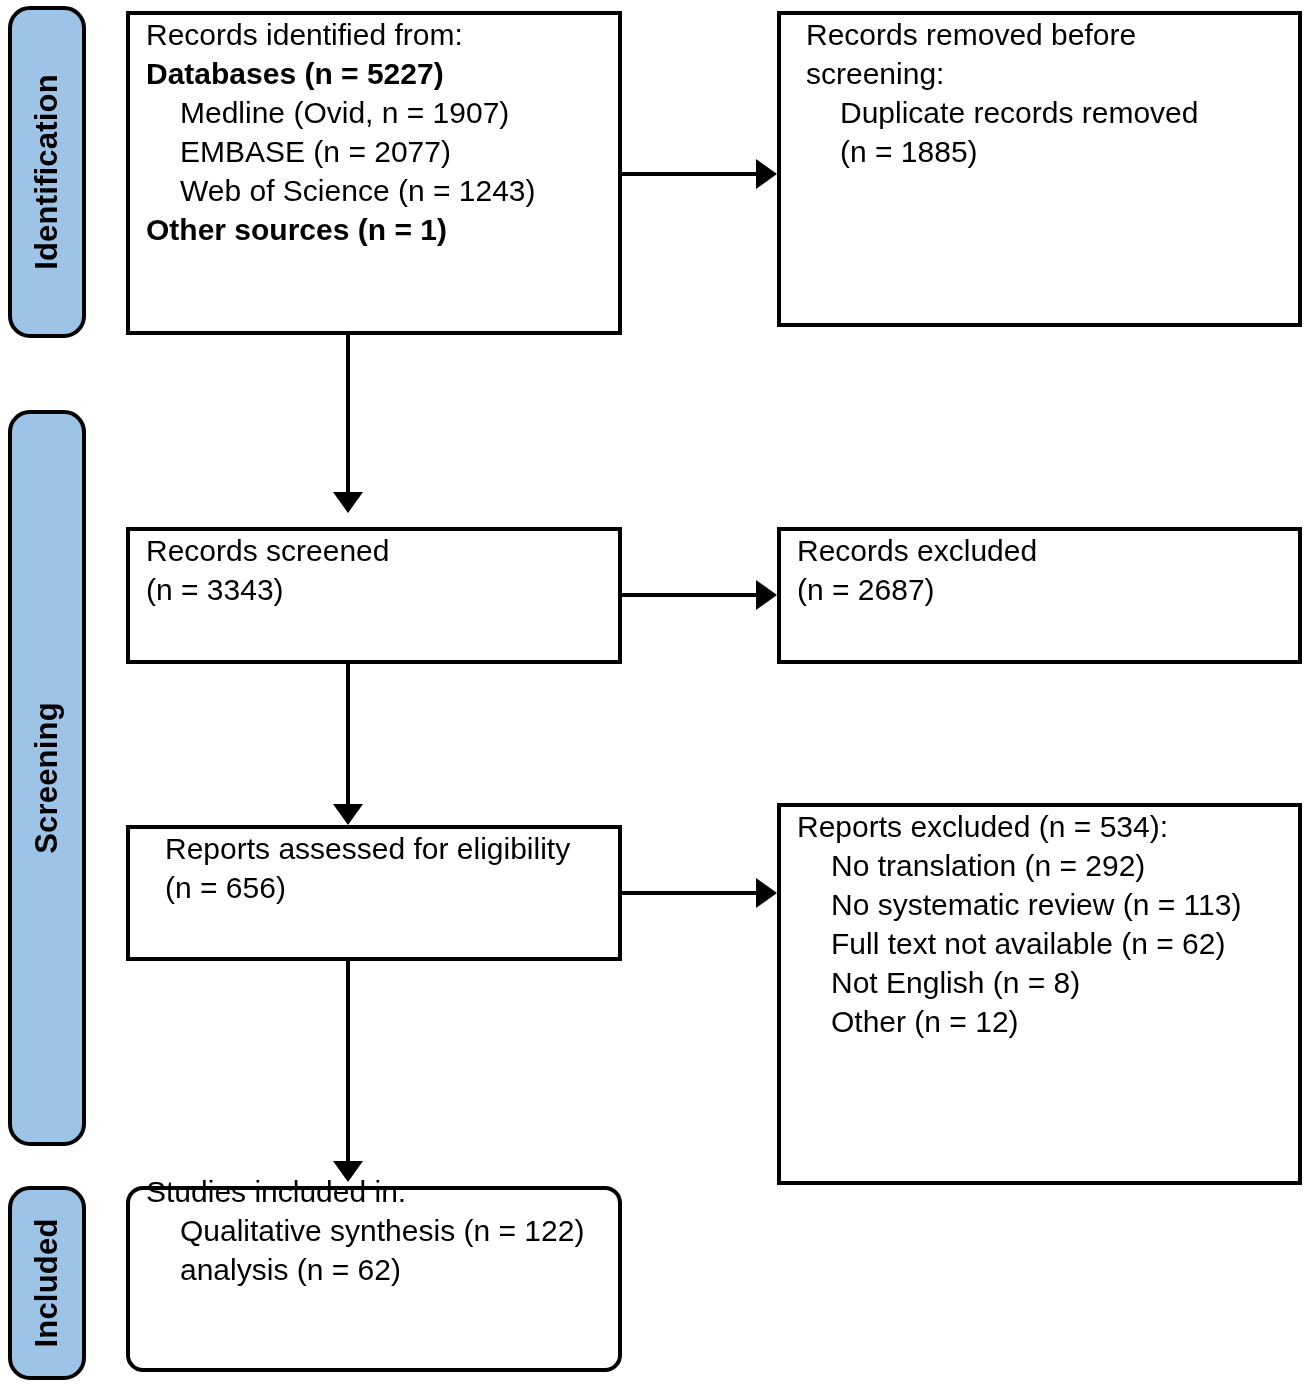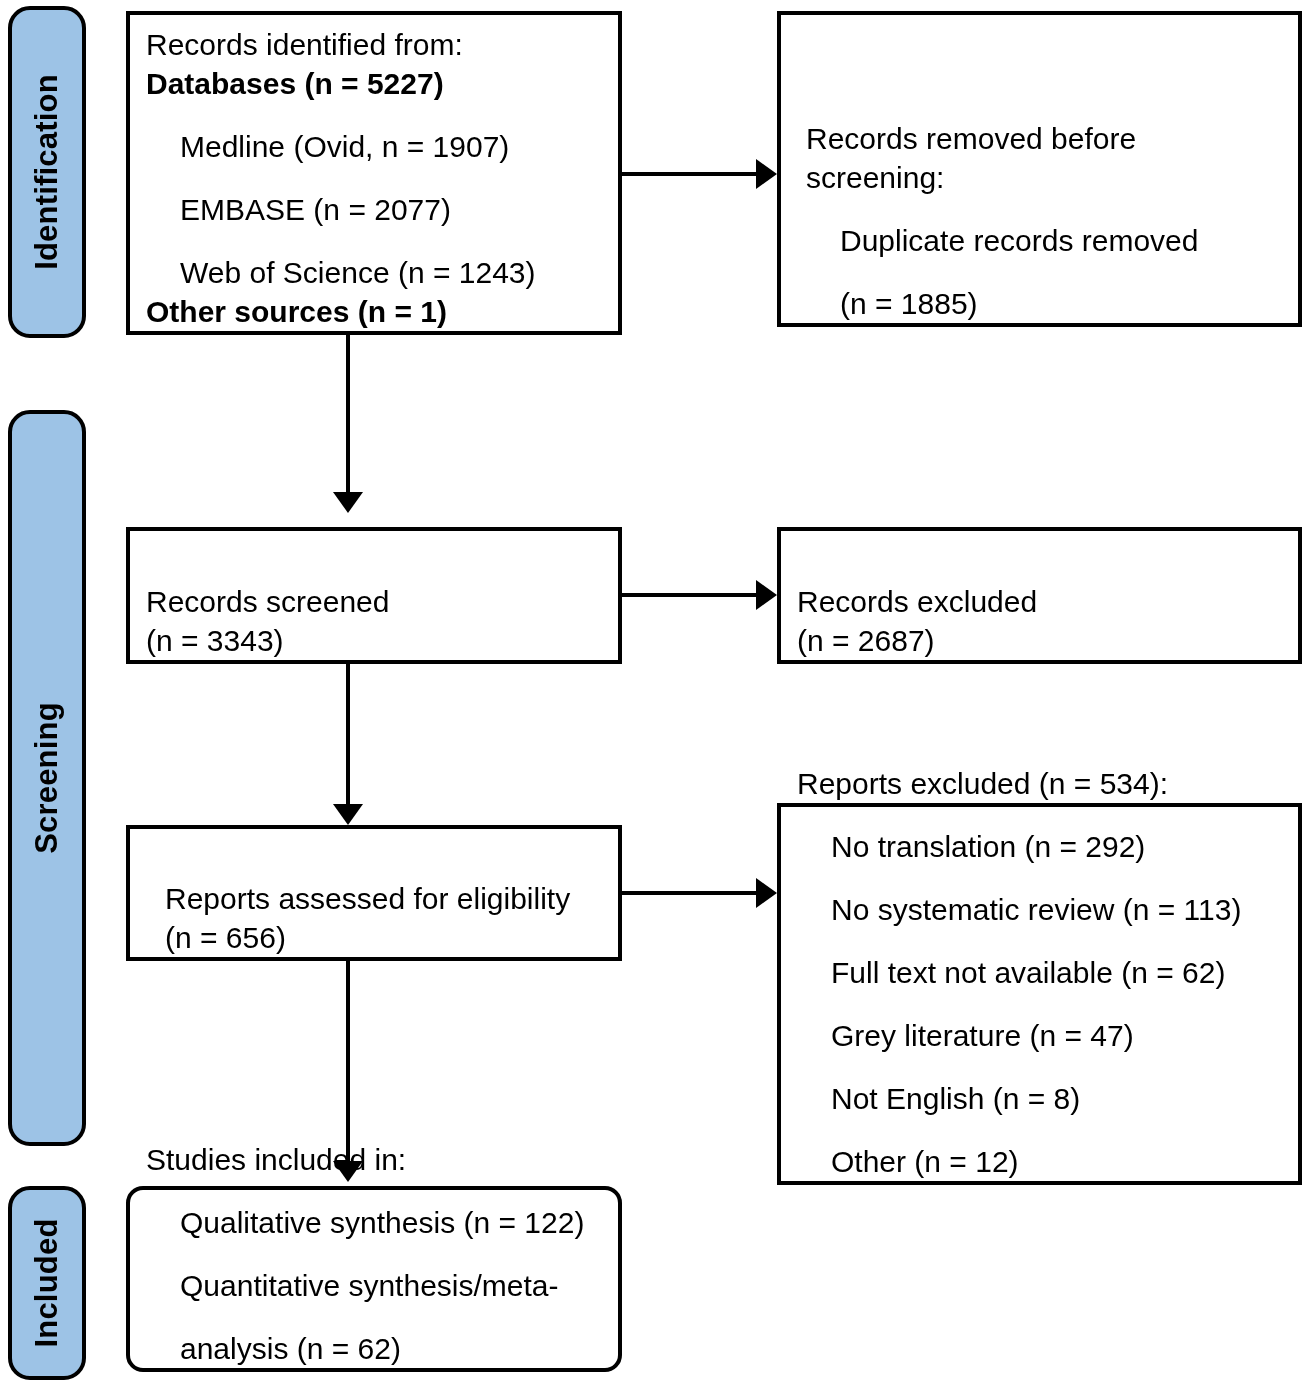--- a/index.html
+++ b/index.html
@@ -40,35 +40,35 @@
   }
 
   
   .flow-box {
     position: absolute;
     background: #ffffff;
     border: 4px solid #000000;
     box-sizing: border-box;
     display: flex;
     flex-direction: column;
-    justify-content: flex-end;
+    justify-content: flex-start;
   }
   .flow-box-text {
     padding: 0 16px;
     font-size: 30px;
     line-height: 39px;
     color: #000000;
     font-family: "Liberation Sans", sans-serif;
   }
   .line {
     display: block;
     white-space: pre;
   }
   .line.bold { font-weight: bold; }
-  .indent1 { padding-left: 34px; margin-top: 24px; }
+  .indent1 { padding-left: 34px; }
 
   
   .conn {
     position: absolute;
     background: #000000;
   }
   .conn-v { width: 4px; }
   .conn-h { height: 4px; }
   .arrowhead-down {
     position: absolute;
@@ -144,31 +144,29 @@
       <span class="line">(n = 656)</span>
     </div>
   </div>
 
   <div class="flow-box" style="left:777px; top:803px; width:525px; height:382px;">
     <div class="flow-box-text">
       <span class="line">Reports excluded (n = 534):</span>
       <span class="line indent1">No translation (n = 292)</span>
       <span class="line indent1">No systematic review (n = 113)</span>
       <span class="line indent1">Full text not available (n = 62)</span>
-      <span class="line indent1">Grey literature (n = 47)</span>
       <span class="line indent1">Not English (n = 8)</span>
       <span class="line indent1">Other (n = 12)</span>
     </div>
   </div>
 
   <div class="flow-box" style="left:126px; top:1186px; width:496px; height:186px;border-radius:17px;">
     <div class="flow-box-text" style="margin-top:-18px;">
       <span class="line">Studies included in:</span>
       <span class="line indent1">Qualitative synthesis (n = 122)</span>
-      <span class="line indent1">Quantitative synthesis/meta-</span>
       <span class="line indent1">analysis (n = 62)</span>
     </div>
   </div>
 
   <div class="conn conn-h" style="left:622px; top:172px; width:136px;"></div>
   <div class="arrowhead-right" style="left:756px; top:159px;"></div>
 
   <div class="conn conn-v" style="left:346px; top:335px; height:157px;"></div>
   <div class="arrowhead-down" style="left:333px; top:492px;"></div>
 

